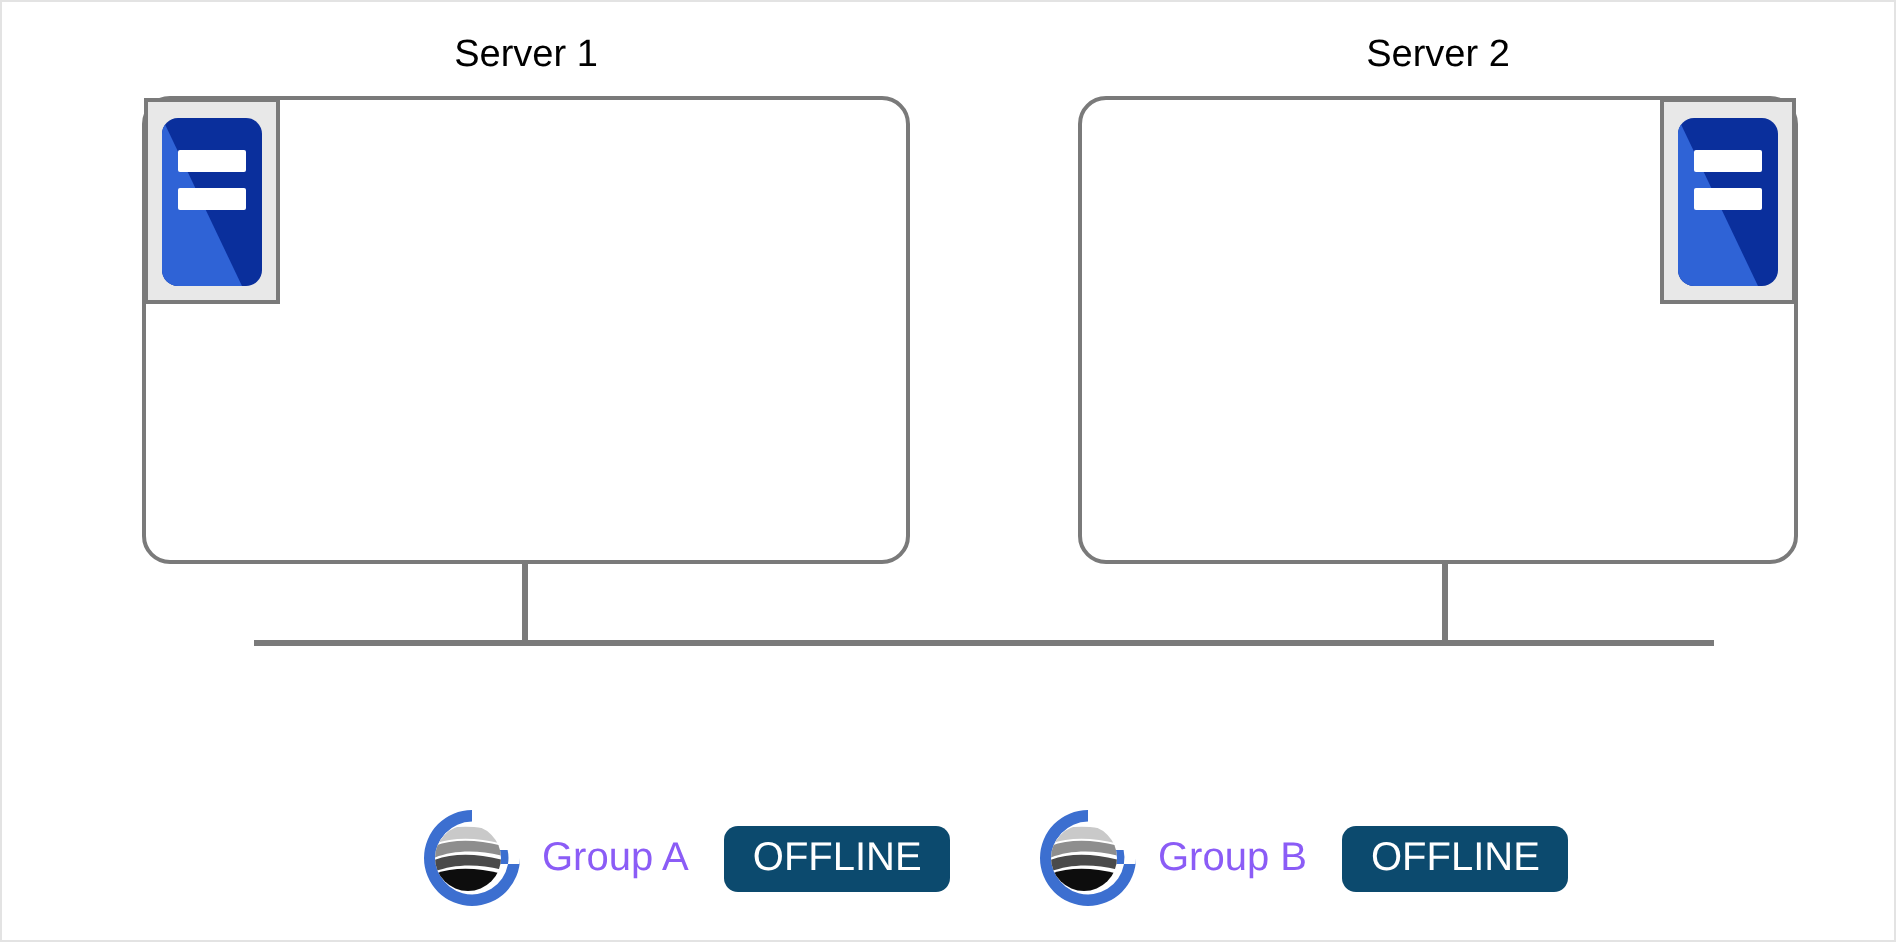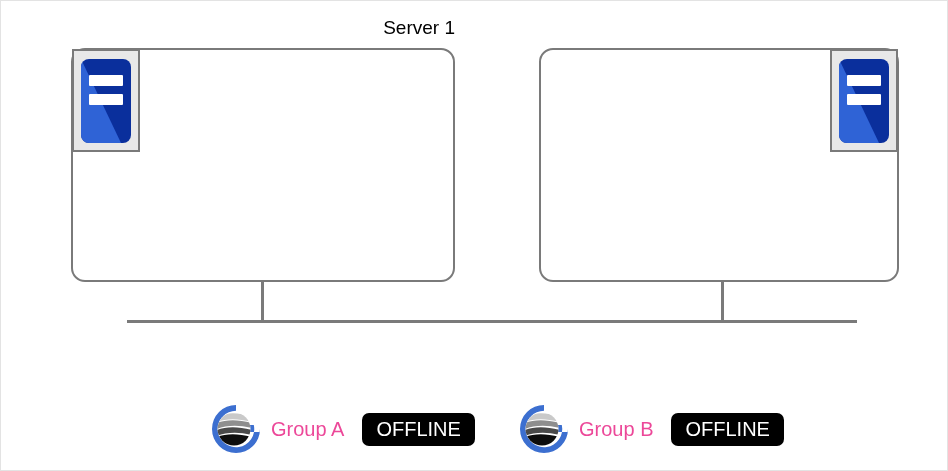--- a/index.html
+++ b/index.html
@@ -19,21 +19,21 @@
   }
 
   
   .server-title {
     position: absolute;
     font-size: 19px;
     color: #000000;
     white-space: nowrap;
     text-align: center;
   }
-  #title-server-1 { left: 70px;  top: 16px; width: 384px; text-align: right; }
+  #title-server-1 { left: 70px;  top: 16px; width: 384px; }
   #title-server-2 { left: 538px; top: 16px; width: 360px; }
 
   
   .server-box {
     position: absolute;
     border: 2px solid #7a7a7a;
     border-radius: 14px;
     background: #ffffff;
     box-sizing: border-box;
   }
@@ -107,28 +107,28 @@
     align-items: center;
     top: 401px;
   }
   #legend-group-a { left: 208px; }
   #legend-group-b { left: 516px; }
 
   .group-logo { width: 54px; height: 54px; flex: 0 0 auto; }
 
   .legend-label {
     font-size: 20px;
-    color: #ec4899;
+    color: #8b5cf6;
     margin-left: 8px;
     white-space: nowrap;
   }
 
   .status-badge {
     margin-left: 18px;
-    background: #000000;
+    background: #0c4a6e;
     color: #ffffff;
     font-size: 20px;
     border-radius: 7px;
     padding: 6px 14px 7px 14px;
     line-height: 1;
     white-space: nowrap;
   }
 </style>
 </head>
 <body>
@@ -140,20 +140,21 @@
   <div class="server-box" id="box-server-1"></div>
 
   <div class="icon-badge" id="icon-badge-server-1">
     <div class="srv-glyph">
       <div class="sheen"></div>
       <div class="bar bar-1"></div>
       <div class="bar bar-2"></div>
     </div>
   </div>
 
+  <div class="server-title" id="title-server-2">Server 2</div>
 
   <div class="server-box" id="box-server-2"></div>
 
   <div class="icon-badge" id="icon-badge-server-2">
     <div class="srv-glyph">
       <div class="sheen"></div>
       <div class="bar bar-1"></div>
       <div class="bar bar-2"></div>
     </div>
   </div>

